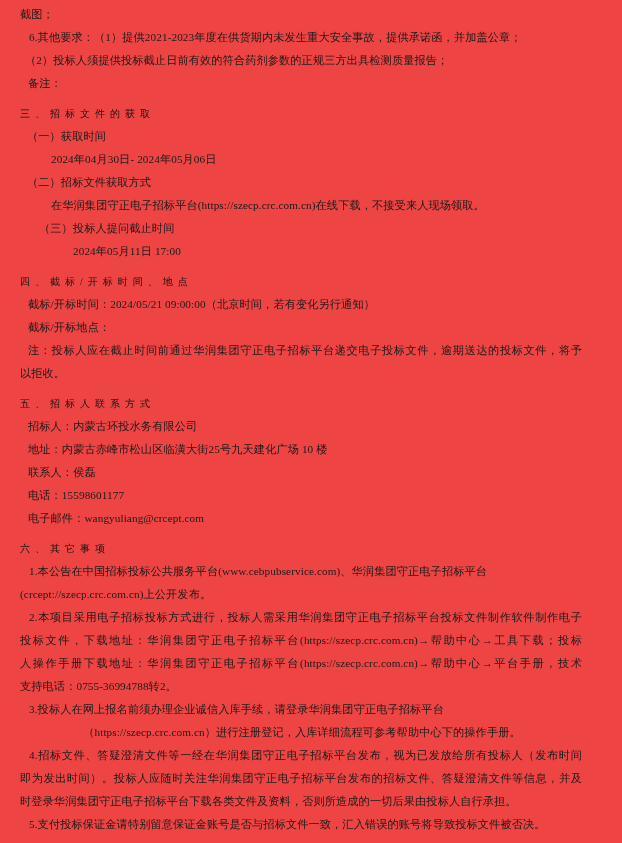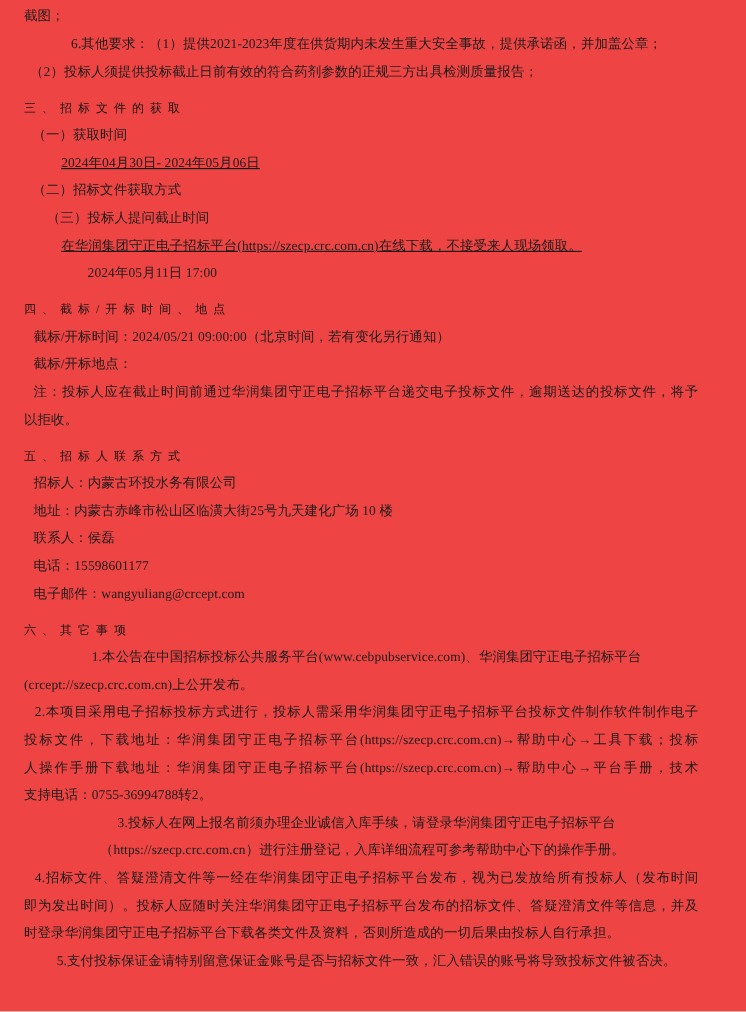--- a/index.html
+++ b/index.html
@@ -29,39 +29,40 @@
     color: #141414;
   }
   
   .j { text-align: justify; text-align-last: justify; overflow: hidden; }
   
   .p0  { padding-left: 0; }
   .p2  { padding-left: 2px; text-align: center; }
   .p5  { padding-left: 5px; }
   .p7  { padding-left: 7px; }
   .p8  { padding-left: 8px; }
-  .p9  { padding-left: 9px; text-align: center; }
+  .p9  { padding-left: 9px; }
   .p19 { padding-left: 19px; }
-  .p31 { padding-left: 31px; text-decoration: underline; }
+  .p31 { padding-left: 31px; }
   .p53 { padding-left: 53px; }
 </style>
 </head>
 <body>
 
 <div class="page">
   <div class="ln p0">截图；</div>
   <div class="ln p9">6.其他要求：（1）提供2021-2023年度在供货期内未发生重大安全事故，提供承诺函，并加盖公章；</div>
   <div class="ln p5">（2）投标人须提供投标截止日前有效的符合药剂参数的正规三方出具检测质量报告；</div>
+  <div class="ln p8">备注：</div>
 
   <div class="ln h p0">三、招标文件的获取</div>
   <div class="ln p7">（一）获取时间</div>
   <div class="ln p31">2024年04月30日- 2024年05月06日</div>
   <div class="ln p7">（二）招标文件获取方式</div>
+  <div class="ln p31">在华润集团守正电子招标平台(https://szecp.crc.com.cn)在线下载，不接受来人现场领取。</div>
   <div class="ln p19">（三）投标人提问截止时间</div>
-  <div class="ln p31">在华润集团守正电子招标平台(https://szecp.crc.com.cn)在线下载，不接受来人现场领取。</div>
   <div class="ln p53">2024年05月11日 17:00</div>
 
   <div class="ln h p0">四、截标/开标时间、地点</div>
   <div class="ln p8">截标/开标时间：2024/05/21 09:00:00（北京时间，若有变化另行通知）</div>
   <div class="ln p8">截标/开标地点：</div>
   <div class="ln p8 j">注：投标人应在截止时间前通过华润集团守正电子招标平台递交电子投标文件，逾期送达的投标文件，将予</div>
   <div class="ln p0">以拒收。</div>
 
   <div class="ln h p0">五、招标人联系方式</div>
   <div class="ln p8">招标人：内蒙古环投水务有限公司</div>

